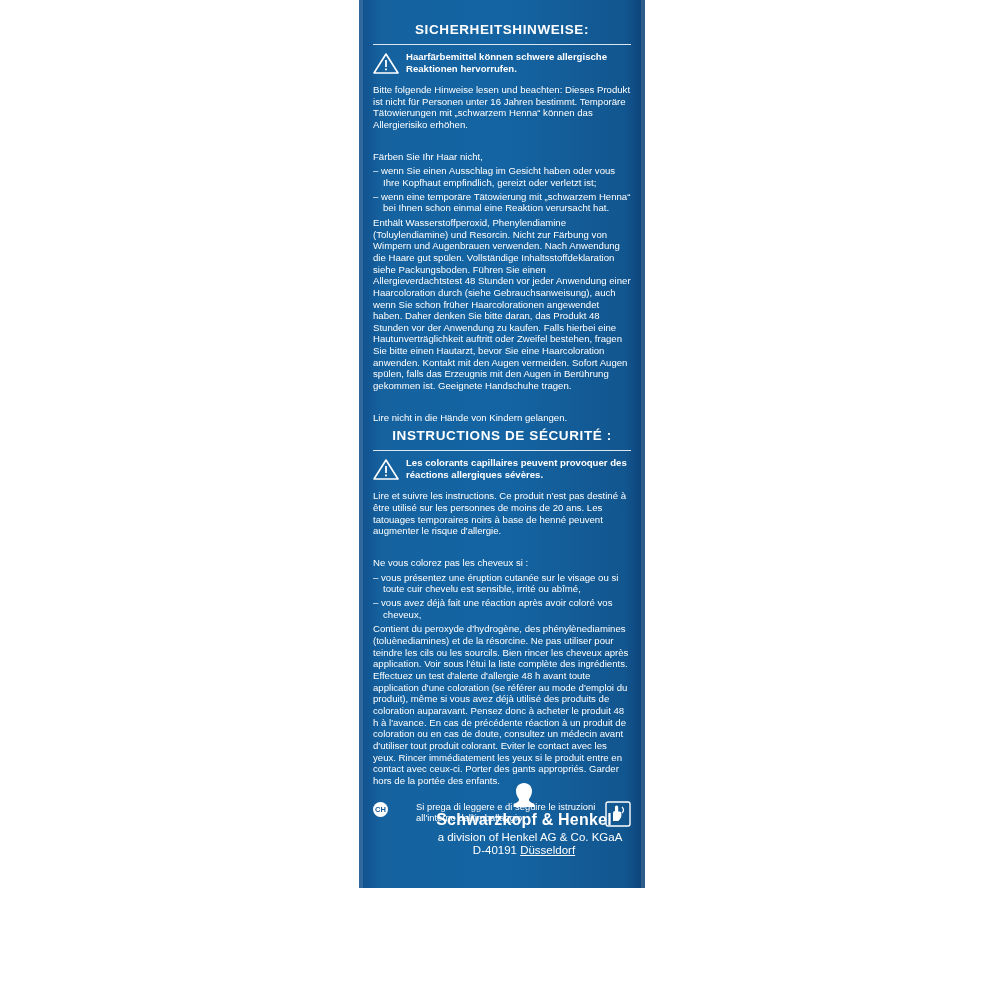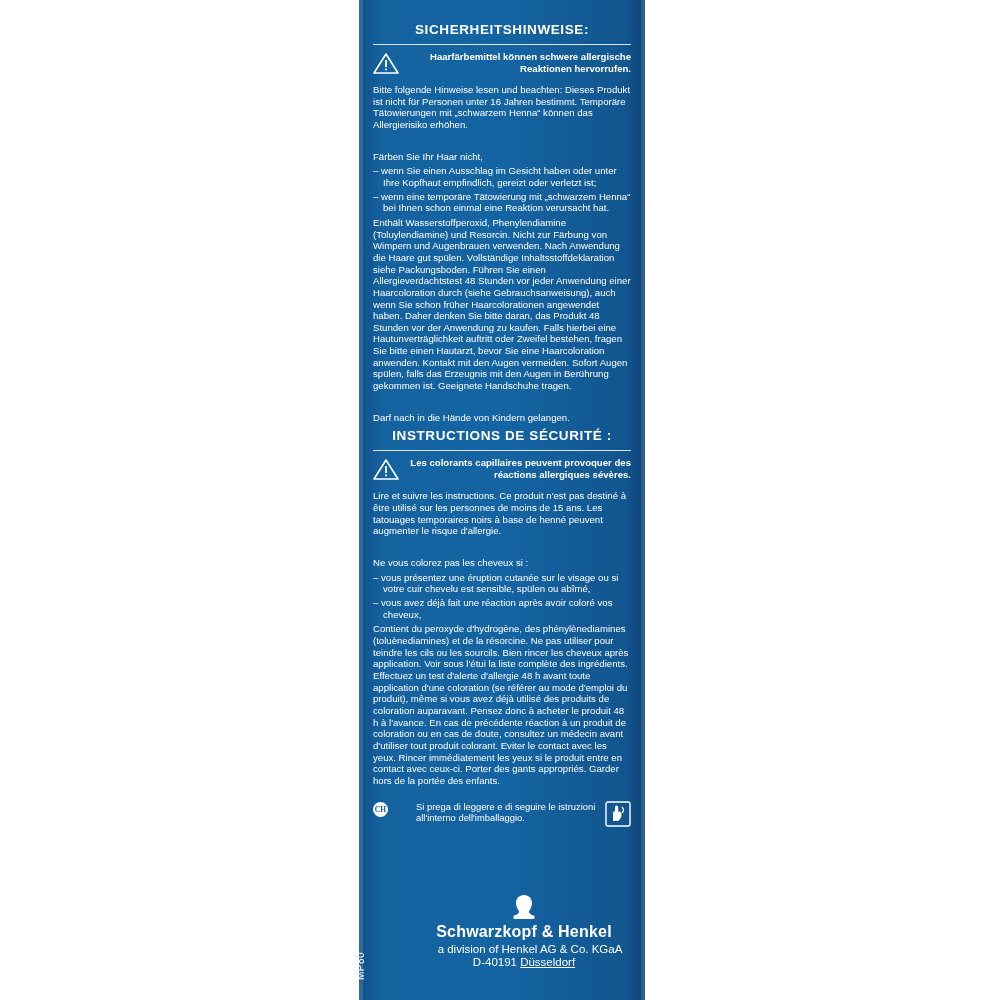--- a/index.html
+++ b/index.html
@@ -16,21 +16,21 @@
     height: 1000px;
     overflow: hidden;
     background: #ffffff;
   }
   
   .panel {
     position: absolute;
     left: 359px;
     top: 0;
     width: 286px;
-    height: 1000px;
+    height: 888px;
     background: #14599b;
     background: linear-gradient(90deg, #0f4f8c 0%, #15629f 8%, #1464a3 50%, #12568f 93%, #0d4176 100%);
     color: #ffffff;
     box-sizing: border-box;
     padding: 0 14px;
   }
   .panel-edge-left, .panel-edge-right {
     position: absolute;
     top: 0;
     width: 4px;
@@ -53,21 +53,20 @@
   .rule {
     border: none;
     border-top: 1px solid rgba(255,255,255,0.85);
     margin: 7px 0 6px 0;
   }
   .warn-row {
     display: flex;
     align-items: flex-start;
     gap: 7px;
     margin: 2px 0 6px 0;
-    text-align: right;
   }
   .warn-tri {
     flex: 0 0 auto;
     margin-top: 1px;
   }
   .warn-text {
     font-size: 9.6px;
     line-height: 1.22;
     font-weight: 600;
   }
@@ -112,21 +111,20 @@
     border-radius: 50%;
     background: #ffffff;
     color: #14599b;
     font-size: 7.5px;
     font-weight: bold;
     display: flex;
     align-items: center;
     justify-content: center;
     margin-top: 1px;
     letter-spacing: 0.2px;
-    font-family: Liberation Serif, serif;
   }
   .ch-text {
     font-size: 9.4px;
     line-height: 1.2;
     flex: 1 1 auto;
     margin-left: 21px;
   }
   .hand-icon {
     flex: 0 0 auto;
     width: 26px;
@@ -203,46 +201,46 @@
           <rect x="12.1" y="8" width="1.8" height="7" fill="#ffffff"></rect>
           <rect x="12.1" y="16.5" width="1.8" height="1.8" fill="#ffffff"></rect>
         </svg>
       </span>
       <span class="warn-text">Haarfärbemittel können schwere allergische Reaktionen hervorrufen.</span>
     </div>
 
     <p class="body">Bitte folgende Hinweise lesen und beachten: Dieses Produkt ist nicht für Personen unter 16 Jahren bestimmt. Temporäre Tätowierungen mit „schwarzem Henna“ können das Allergierisiko erhöhen.</p>
     <p class="body">Färben Sie Ihr Haar nicht,</p>
     <ul class="dash">
-      <li>wenn Sie einen Ausschlag im Gesicht haben oder unter Ihre Kopfhaut empfindlich, gereizt oder verletzt ist;</li>
+      <li>wenn Sie einen Ausschlag im Gesicht haben oder vous Ihre Kopfhaut empfindlich, gereizt oder verletzt ist;</li>
       <li>wenn eine temporäre Tätowierung mit „schwarzem Henna“ bei Ihnen schon einmal eine Reaktion verursacht hat.</li>
     </ul>
     <p class="body">Enthält Wasserstoffperoxid, Phenylendiamine (Toluylendiamine) und Resorcin. Nicht zur Färbung von Wimpern und Augenbrauen verwenden. Nach Anwendung die Haare gut spülen. Vollständige Inhaltsstoffdeklaration siehe Packungsboden. Führen Sie einen Allergieverdachtstest 48 Stunden vor jeder Anwendung einer Haarcoloration durch (siehe Gebrauchsanweisung), auch wenn Sie schon früher Haarcolorationen angewendet haben. Daher denken Sie bitte daran, das Produkt 48 Stunden vor der Anwendung zu kaufen. Falls hierbei eine Hautunverträglichkeit auftritt oder Zweifel bestehen, fragen Sie bitte einen Hautarzt, bevor Sie eine Haarcoloration anwenden. Kontakt mit den Augen vermeiden. Sofort Augen spülen, falls das Erzeugnis mit den Augen in Berührung gekommen ist. Geeignete Handschuhe tragen.</p>
-    <p class="body">Darf nach in die Hände von Kindern gelangen.</p>
+    <p class="body">Lire nicht in die Hände von Kindern gelangen.</p>
 
     <div class="gap"></div>
 
     <h2 class="sec-title" id="fr-title">INSTRUCTIONS DE SÉCURITÉ :</h2>
     <hr class="rule">
 
     <div class="warn-row">
       <span class="warn-tri">
         <svg width="26" height="22" viewBox="0 0 26 22">
           <polygon points="13,2 25,21 1,21" fill="none" stroke="#ffffff" stroke-width="1.6" stroke-linejoin="round"></polygon>
           <rect x="12.1" y="8" width="1.8" height="7" fill="#ffffff"></rect>
           <rect x="12.1" y="16.5" width="1.8" height="1.8" fill="#ffffff"></rect>
         </svg>
       </span>
       <span class="warn-text">Les colorants capillaires peuvent provoquer des réactions allergiques sévères.</span>
     </div>
 
-    <p class="body">Lire et suivre les instructions. Ce produit n'est pas destiné à être utilisé sur les personnes de moins de 15 ans. Les tatouages temporaires noirs à base de henné peuvent augmenter le risque d'allergie.</p>
+    <p class="body">Lire et suivre les instructions. Ce produit n'est pas destiné à être utilisé sur les personnes de moins de 20 ans. Les tatouages temporaires noirs à base de henné peuvent augmenter le risque d'allergie.</p>
     <p class="body">Ne vous colorez pas les cheveux si :</p>
     <ul class="dash">
-      <li>vous présentez une éruption cutanée sur le visage ou si votre cuir chevelu est sensible, spülen ou abîmé,</li>
+      <li>vous présentez une éruption cutanée sur le visage ou si toute cuir chevelu est sensible, irrité ou abîmé,</li>
       <li>vous avez déjà fait une réaction après avoir coloré vos cheveux,</li>
     </ul>
     <p class="body">Contient du peroxyde d'hydrogène, des phénylènediamines (toluènediamines) et de la résorcine. Ne pas utiliser pour teindre les cils ou les sourcils. Bien rincer les cheveux après application. Voir sous l'étui la liste complète des ingrédients. Effectuez un test d'alerte d'allergie 48 h avant toute application d'une coloration (se référer au mode d'emploi du produit), même si vous avez déjà utilisé des produits de coloration auparavant. Pensez donc à acheter le produit 48 h à l'avance. En cas de précédente réaction à un produit de coloration ou en cas de doute, consultez un médecin avant d'utiliser tout produit colorant. Eviter le contact avec les yeux. Rincer immédiatement les yeux si le produit entre en contact avec ceux-ci. Porter des gants appropriés. Garder hors de la portée des enfants.</p>
 
     <div class="ch-row">
       <span class="ch-badge">CH</span>
       <span class="ch-text">Si prega di leggere e di seguire le istruzioni all'interno dell'imballaggio.</span>
       <span class="hand-icon">
         <svg width="26" height="26" viewBox="0 0 26 26">
           <rect x="1" y="1" width="24" height="24" rx="2" fill="none" stroke="#ffffff" stroke-width="1.4"></rect>

